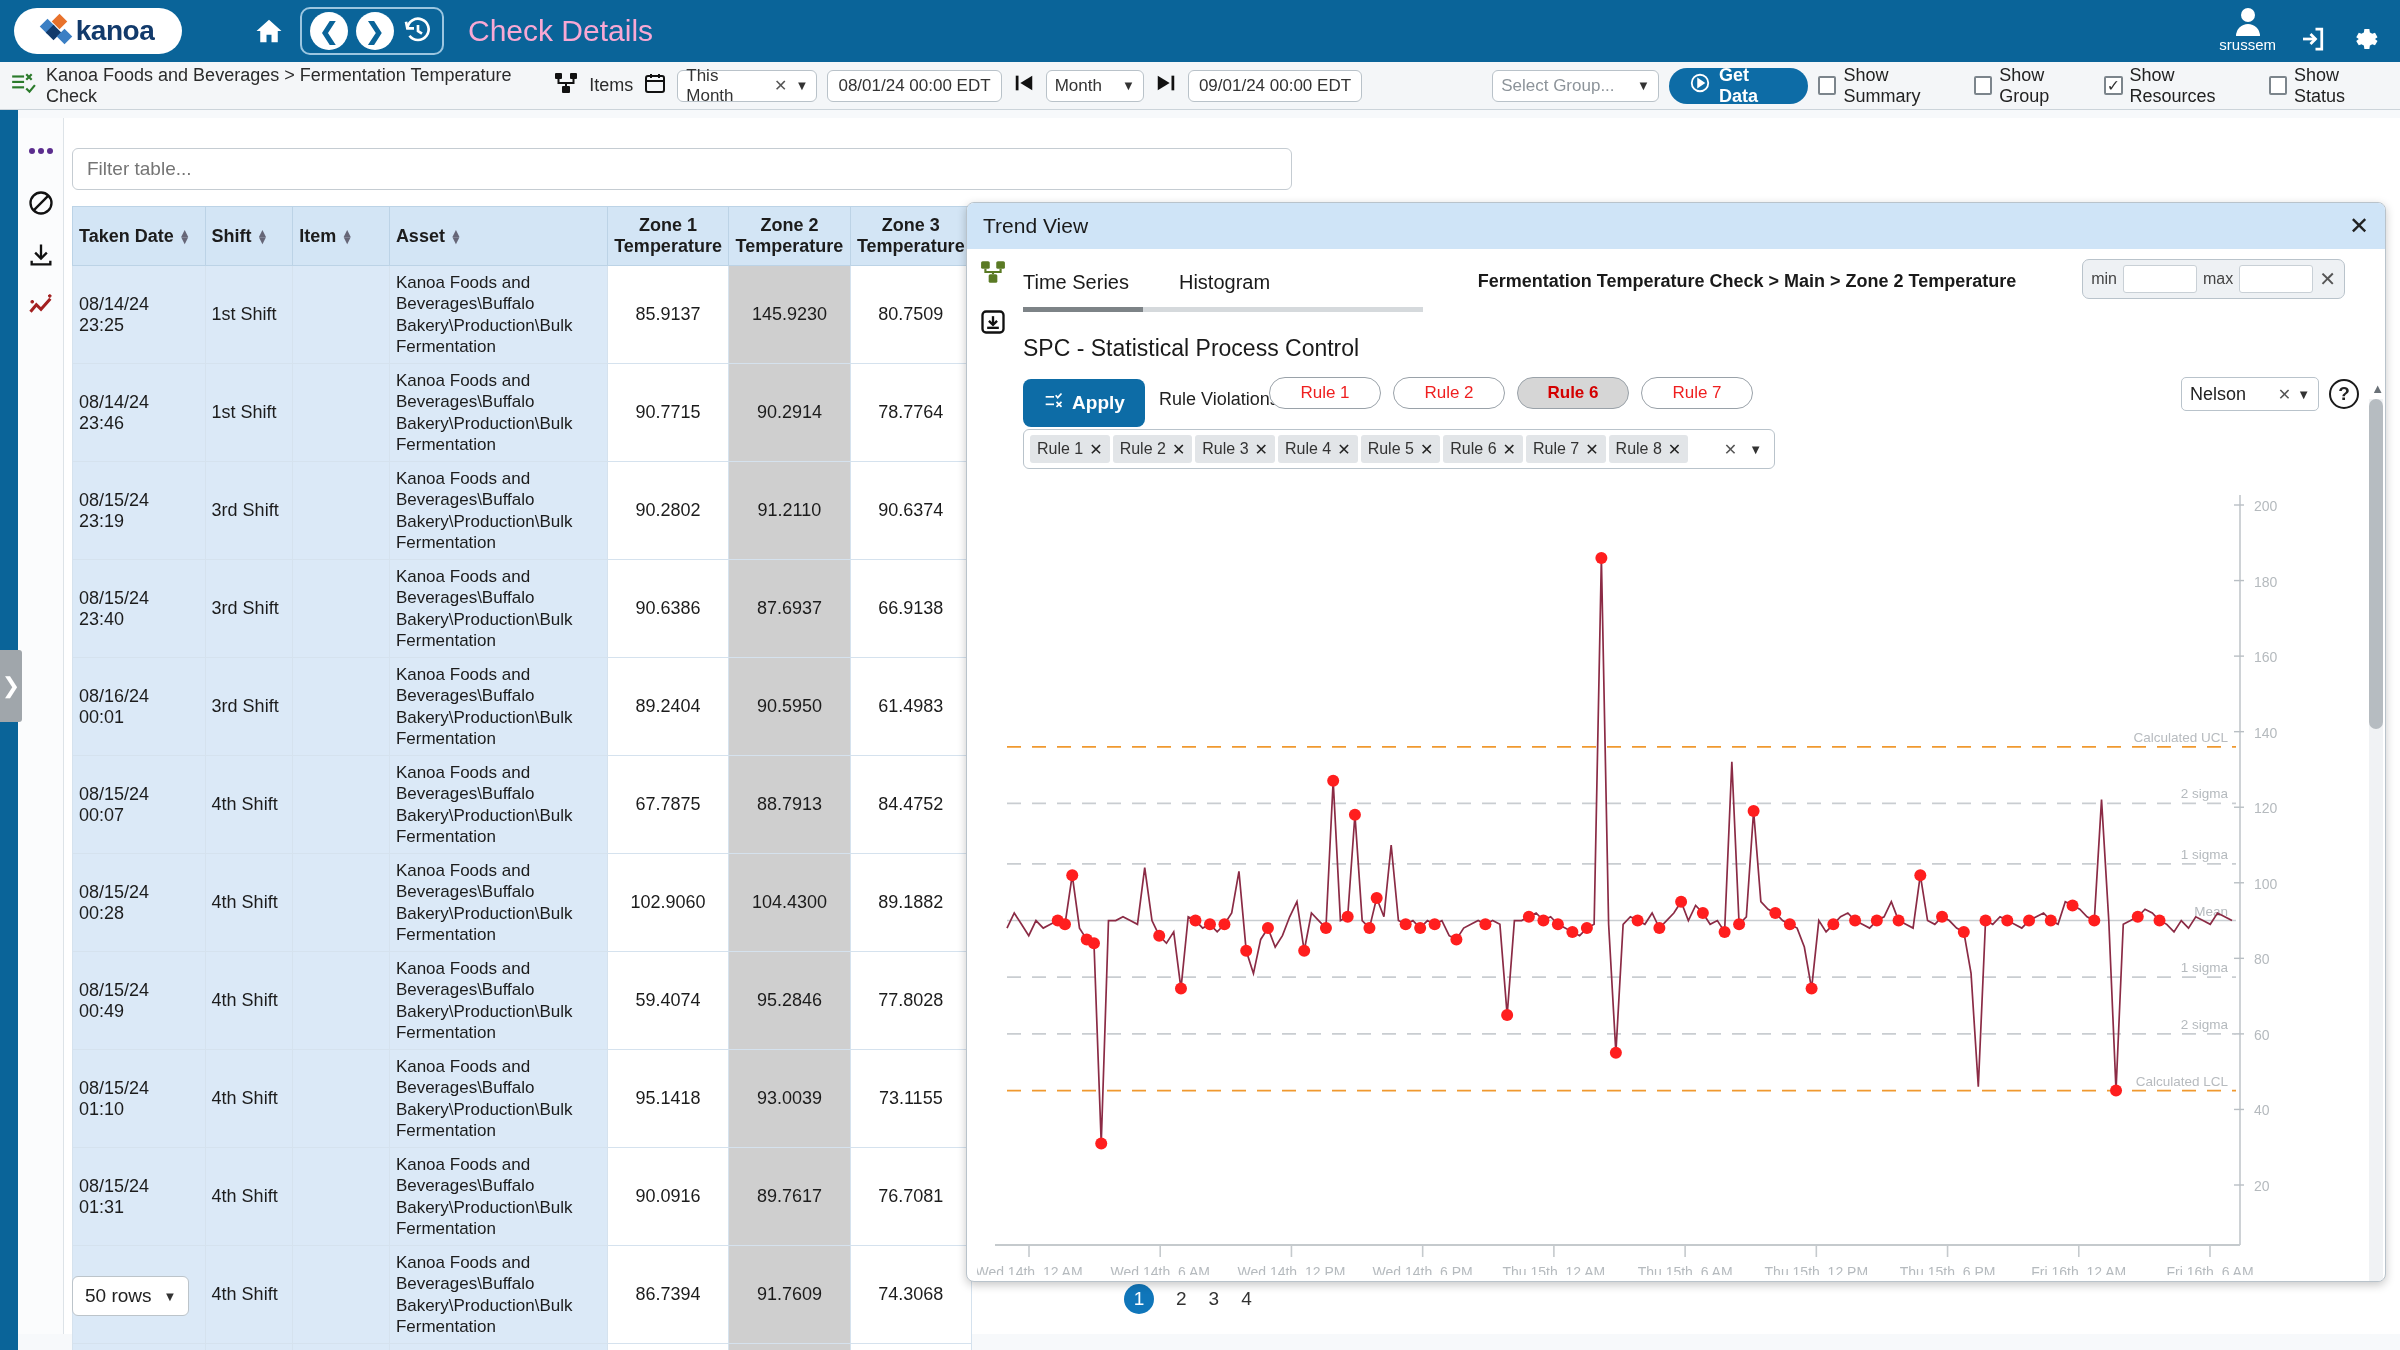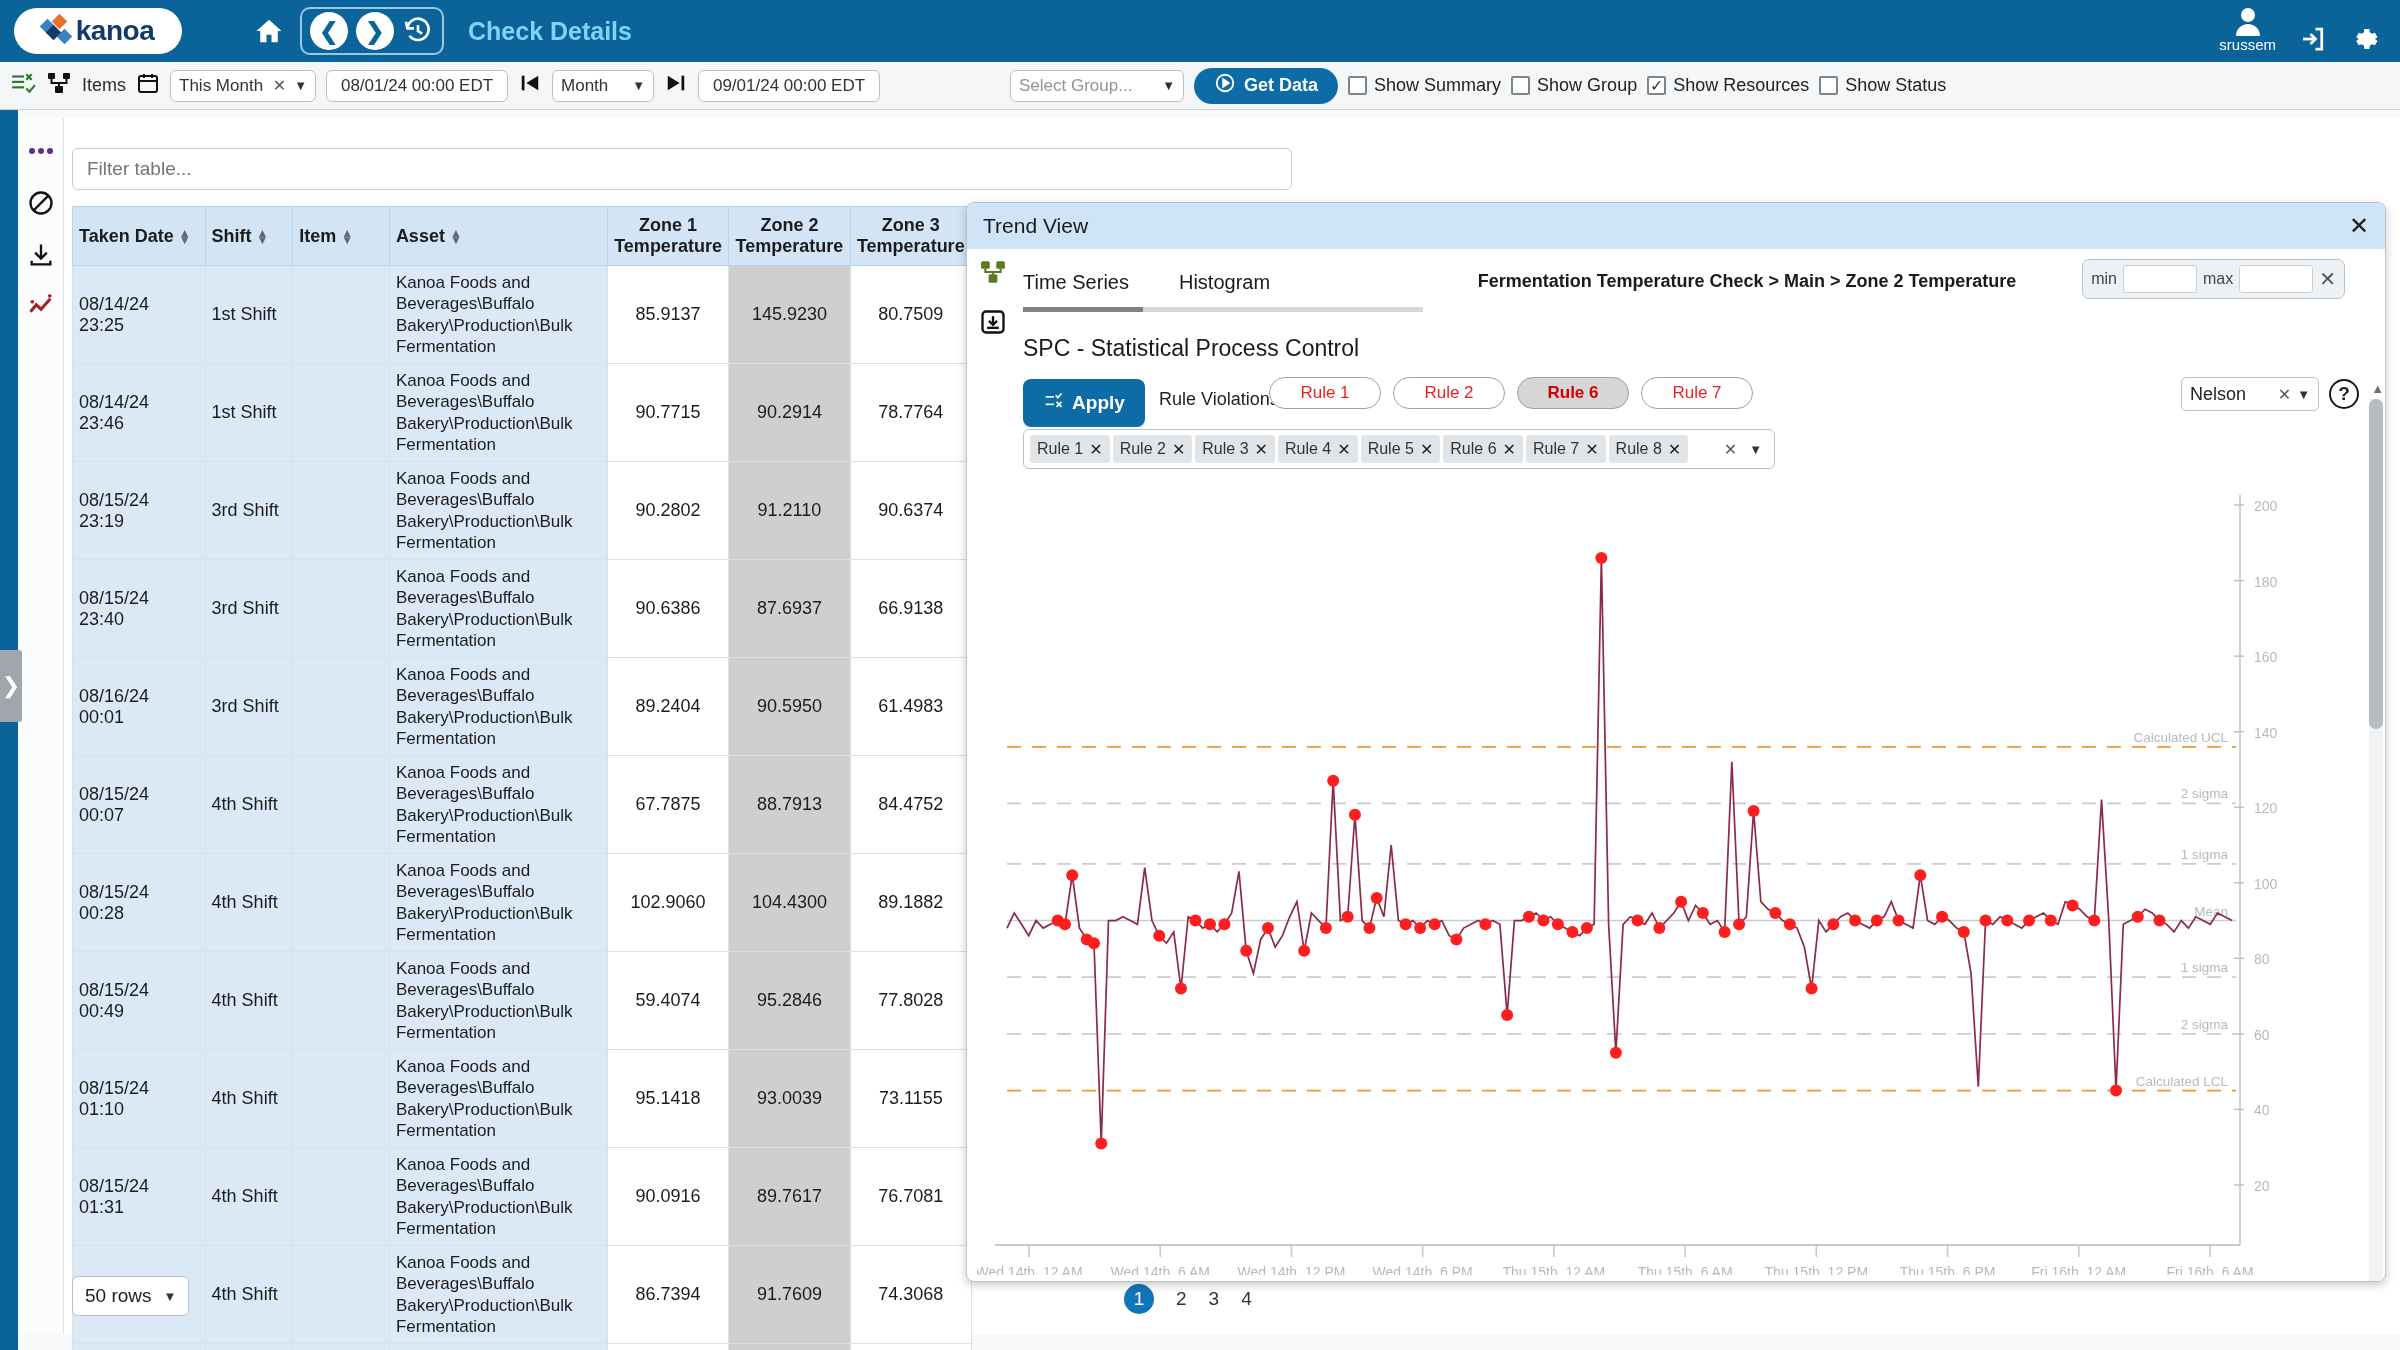--- a/index.html
+++ b/index.html
@@ -13,21 +13,21 @@
   .logo{margin-left:14px;width:168px;height:46px;background:#fff;border-radius:23px;display:flex;align-items:center;justify-content:center;gap:4px;}
   .logo-mark{width:30px;height:30px;position:relative;}
   .logo-mark i{position:absolute;width:11px;height:11px;display:block;}
   .logo-text{font-size:28px;font-weight:bold;color:#123a6b;letter-spacing:-.5px;}
   .ic{display:inline-flex;align-items:center;justify-content:center;color:#fff;}
   .hamb{margin-left:20px;width:34px;height:26px;display:flex;flex-direction:column;justify-content:space-between;}
   .hamb span{display:block;height:4px;background:#fff;border-radius:1px;}
   .home-ic{margin-left:16px;}
   .navgroup{margin-left:14px;border:2px solid #9cc6e0;border-radius:10px;height:48px;display:flex;align-items:center;padding:0 8px;gap:8px;}
   .circ{width:38px;height:38px;border-radius:50%;background:#fff;color:#0a6499;display:flex;align-items:center;justify-content:center;font-size:23px;font-weight:bold;}
-  .page-title{margin-left:24px;color:#7dd3fc;font-size:25px;font-weight:bold;}
+  .page-title{margin-left:24px;color:#f9a8d4;font-size:30px;font-weight:normal;}
   .topright{margin-left:auto;display:flex;align-items:flex-end;gap:22px;margin-right:20px;}
   .user-b{display:flex;flex-direction:column;align-items:center;color:#fff;font-size:15px;line-height:1.25;}
   .av-head{width:14px;height:14px;border-radius:50%;background:#fff;}
   .av-body{width:24px;height:12px;border-radius:12px 12px 0 0;background:#fff;margin-top:2px;}
 
   
   .toolbar{position:absolute;left:0;top:62px;width:2400px;height:48px;background:#f4f6f8;border-bottom:1px solid #ccd4da;display:flex;align-items:center;padding:0 10px;gap:10px;font-size:18px;}
   .crumb{color:#2b2b2b;font-size:18px;}
   .sel, .datebox{border:1px solid #b9c2c9;border-radius:6px;height:32px;background:#fff;display:flex;align-items:center;padding:0 8px;font-size:17px;color:#333;}
   .sel{justify-content:space-between;gap:6px;}
@@ -156,20 +156,21 @@
 <div class="toolbar">
   <span>
     <svg width="26" height="26" viewBox="0 0 24 24" fill="none" stroke="#2b7a2b" stroke-width="2">
       <line x1="2" y1="6" x2="13" y2="6"></line>
         <line x1="2" y1="11" x2="13" y2="11"></line>
         <line x1="2" y1="16" x2="13" y2="16"></line>
       <path d="M15 4l5 5M20 4l-5 5" stroke="#2b7a2b"></path>
         <polyline points="15,17 18,20 23,14" stroke="#2b7a2b"></polyline>
     </svg>
   </span>
+  <span class="crumb">Kanoa Foods and Beverages &gt; Fermentation Temperature Check</span>
   <span>
     <svg width="26" height="24" viewBox="0 0 24 24" fill="#111">
         <rect x="1" y="2" width="7" height="6" rx="1"></rect>
         <rect x="16" y="2" width="7" height="6" rx="1"></rect>
         <rect x="8" y="15" width="8" height="7" rx="1"></rect>
         <path d="M4.5 8v4h15V8M12 12v3" stroke="#111" stroke-width="2" fill="none"></path>
       </svg>
   </span>
   <span class="crumb">Items</span>
   <span>

